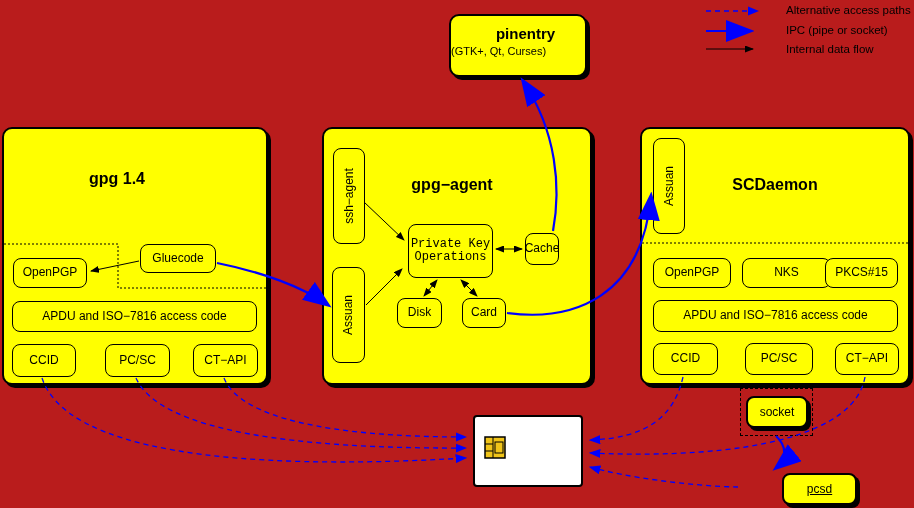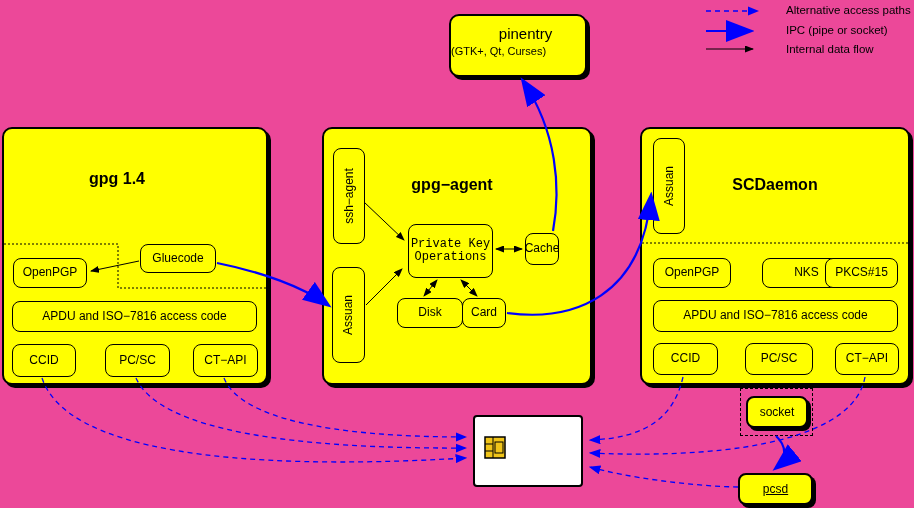--- a/index.html
+++ b/index.html
@@ -1,39 +1,39 @@
 <!DOCTYPE html>
 <html><head>
 <meta charset="utf-8">
 <style>
   * { box-sizing: border-box; margin: 0; padding: 0; }
   html,body { background:#fff; }
   #canvas {
-    position: relative; width: 914px; height: 508px; background: #ec4899;
+    position: relative; width: 914px; height: 508px; background: #b91c1c;
     font-family: "Liberation Sans", "DejaVu Sans", sans-serif; color:#000;
     overflow: hidden;
     padding-left: 48px;
   }
   .bigbox {
     position: absolute; background:#ffff00; border:2px solid #000;
     border-radius: 10px; box-shadow: 3px 3px 0 #000;
   }
   .sbox {
     position: absolute; background:#ffff00; border:1.5px solid #000;
     border-radius: 8px; display:flex; align-items:center; justify-content:center;
     font-size:12px; text-align:center; line-height:1.1;
   }
   .vbox {
     position: absolute; background:#ffff00; border:1.5px solid #000;
     border-radius: 8px; display:flex; align-items:center; justify-content:center;
   }
   .vbox span { transform: rotate(-90deg); white-space: nowrap; font-size:12px; }
   .boxtitle { position:absolute; font-weight:bold; font-size:16px; text-align:center; }
   .legend-label { position:absolute; font-size:11.5px; line-height:13px; }
-  .pin-title { font-weight:normal; font-size:15px; text-align:center; margin-top:9px;margin-left:15px; }
+  .pin-title { font-weight:bold; font-size:15px; text-align:center; margin-top:9px;margin-left:15px; }
   .pin-sub { font-size:11px; text-align:left; margin-top:3px; }
   .card-outer {
     position:absolute; background:#ffffff; border:2px solid #000; border-radius:4px;
   }
   .dashed-group {
     position:absolute; border:1.5px dashed #000; background:transparent;
   }
   svg.overlay { position:absolute; left:0; top:0; pointer-events:none; }
 </style>
 </head>
@@ -67,43 +67,43 @@
     <span>ssh−agent</span>
   </div>
   <div class="vbox" style="left:332px; top:267px; width:33px; height:96px;">
     <span>Assuan</span>
   </div>
   <div class="sbox" style="left:408px; top:224px; width:85px; height:54px; flex-direction:column;font-family:Liberation Mono, monospace;">
     <div>Private Key</div>
     <div style="">Operations</div>
   </div>
   <div class="sbox" style="left:525px; top:233px; width:34px; height:32px;">Cache</div>
-  <div class="sbox" style="left:397px; top:298px; width:66px; height:30px;">Disk</div>
+  <div class="sbox" style="left:397px; top:298px; width:45px; height:30px;">Disk</div>
   <div class="sbox" style="left:462px; top:298px; width:44px; height:30px;">Card</div>
 
   <div class="bigbox" style="left:640px; top:127px; width:270px; height:258px;"></div>
   <div class="boxtitle" style="left:690px; top:176px; width:170px;">SCDaemon</div>
 
   <div class="vbox" style="left:653px; top:138px; width:32px; height:96px;">
     <span>Assuan</span>
   </div>
   <div class="sbox" style="left:653px; top:258px; width:78px; height:30px;">OpenPGP</div>
-  <div class="sbox" style="left:742px; top:258px; width:89px; height:30px;margin-left:20px;">NKS</div>
+  <div class="sbox" style="left:742px; top:258px; width:89px; height:30px;">NKS</div>
   <div class="sbox" style="left:825px; top:258px; width:73px; height:30px;">PKCS#15</div>
   <div class="sbox" style="left:653px; top:300px; width:245px; height:32px;">APDU and ISO−7816 access code</div>
   <div class="sbox" style="left:653px; top:343px; width:65px; height:32px;">CCID</div>
   <div class="sbox" style="left:745px; top:343px; width:68px; height:32px;">PC/SC</div>
   <div class="sbox" style="left:835px; top:343px; width:64px; height:32px;">CT−API</div>
 
   <div class="card-outer" style="left:473px; top:415px; width:110px; height:72px;"></div>
 
   <div class="dashed-group" style="left:740px; top:388px; width:73px; height:48px;"></div>
   <div class="bigbox" style="left:746px; top:396px; width:62px; height:32px; border-radius:8px;
        display:flex; align-items:center; justify-content:center; font-size:12px;">socket</div>
-  <div class="bigbox" style="left:738px; top:473px; width:75px; height:32px; border-radius:8px;
+  <div class="bigbox" style="left:782px; top:473px; width:75px; height:32px; border-radius:8px;
        display:flex; align-items:center; justify-content:center; font-size:12px;text-decoration:underline;">pcsd</div>
 
   <svg class="overlay" width="914" height="508" viewBox="0 0 914 508" aria-hidden="true">
     <defs>
       <marker id="mk-black" orient="auto-start-reverse" markerWidth="9" markerHeight="7" refX="8" refY="3.5">
           <path d="M0,0 L9,3.5 L0,7 z" fill="#000"></path>
         </marker>
       <marker id="mk-blue-big" orient="auto" markerWidth="13" markerHeight="10" refX="11" refY="5">
           <path d="M0,0 L13,5 L0,10 z" fill="#0000ff"></path>
         </marker>

